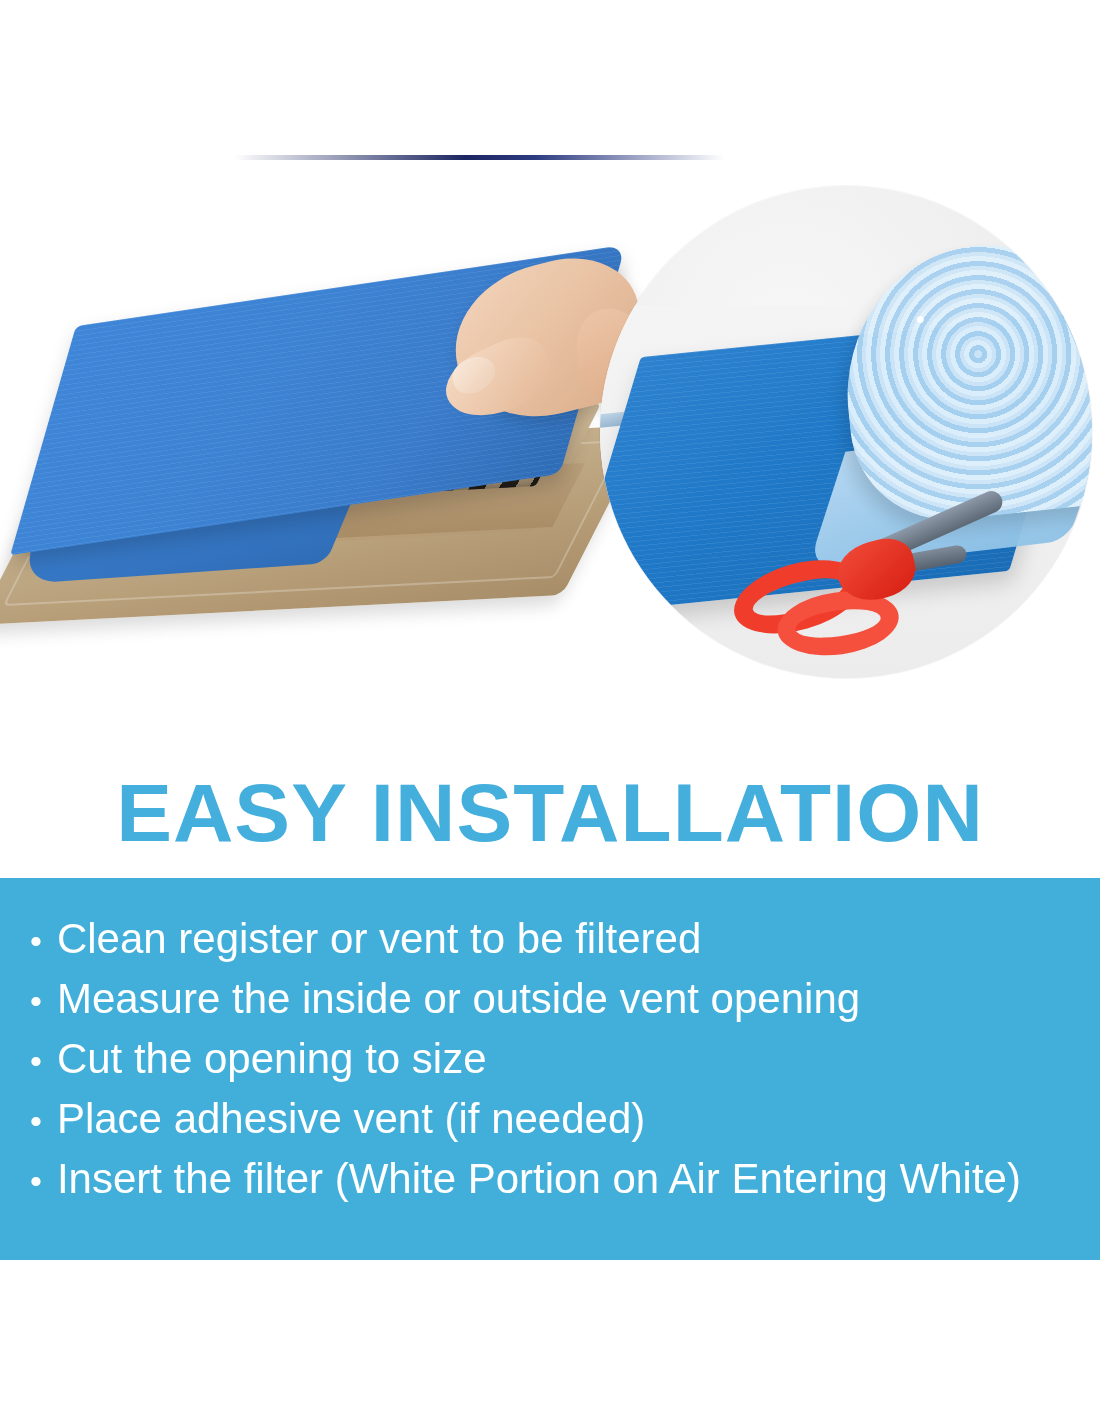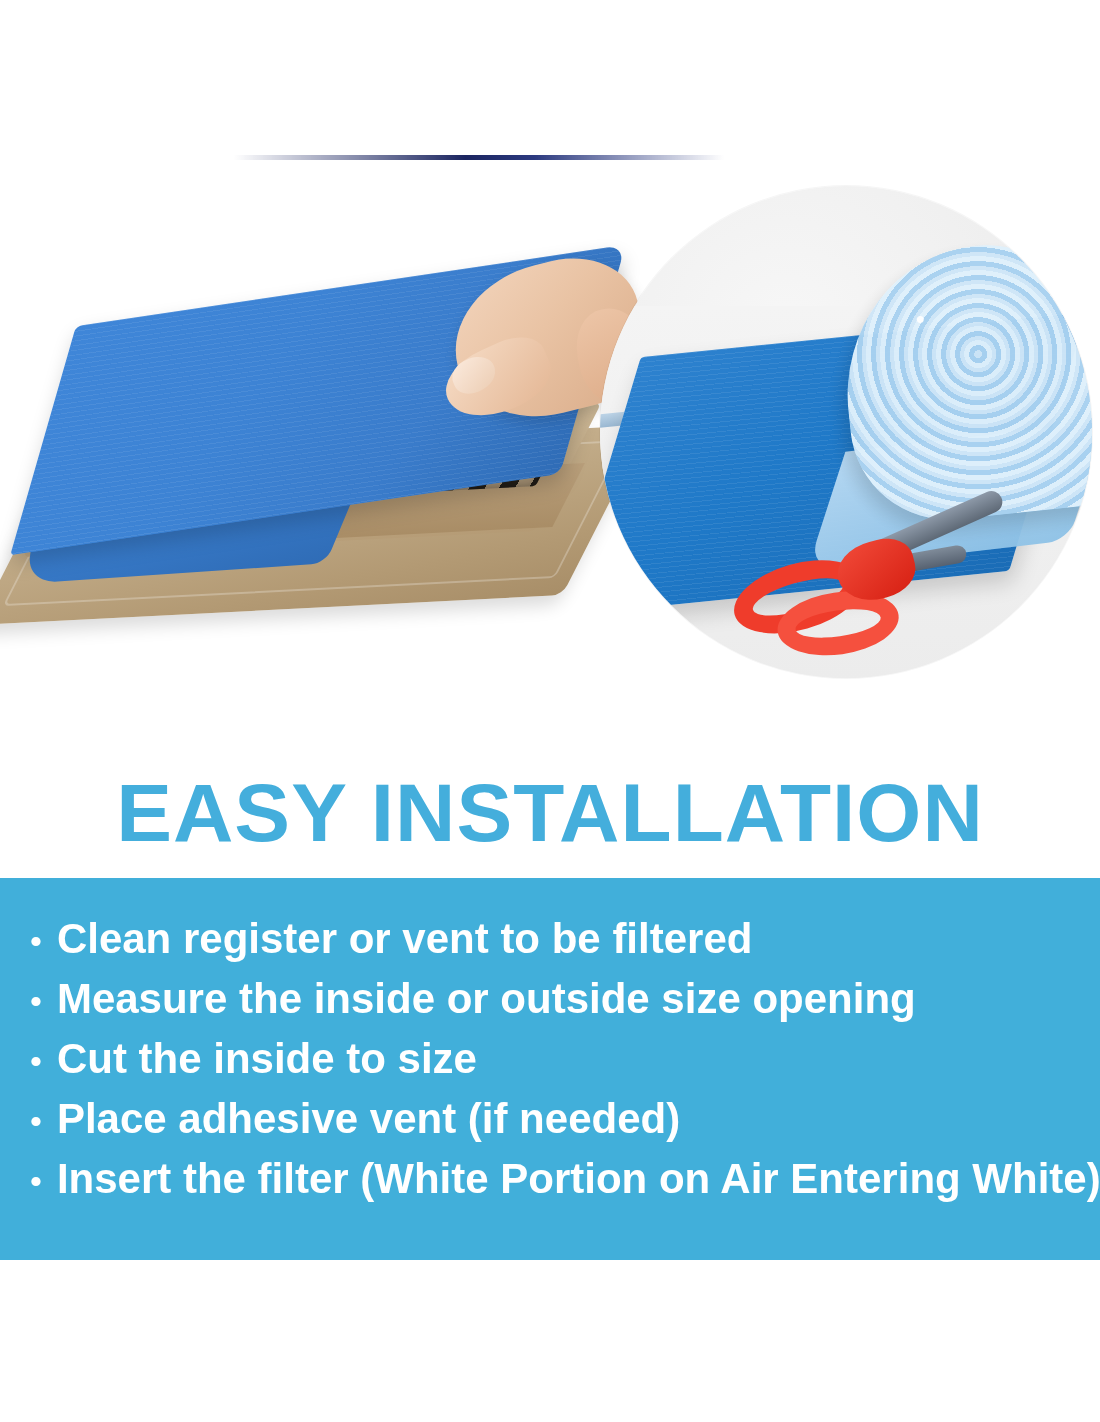--- a/index.html
+++ b/index.html
@@ -195,21 +195,21 @@
   .bullets-panel{
     position:absolute; left:0; top:878px; width:1100px; height:382px;
     background:#41AFDA;
   }
   .bullets{ position:absolute; left:30px; top:32px; width:1060px; }
   .bullet-row{
     display:flex; align-items:baseline; gap:15px;
     color:#ffffff; font-size:42px; line-height:57px; white-space:nowrap;
   }
   .bullet-dot{ font-size:34px; line-height:57px; }
-  .bullet-text{ font-weight:bold; }
+  .bullet-text{ font-weight:normal; }
 </style>
 </head>
 <body>
 
 <div class="photo-area">
 
   <div class="accent-rule"></div>
 
   <div class="scene-left">
     <div class="register-flange"></div>
@@ -248,26 +248,26 @@
 <div class="bullets-panel">
   <div class="bullets">
 
     <div class="bullet-row">
       <span class="bullet-dot">•</span>
       <span class="bullet-text">Clean register or vent to be filtered</span>
     </div>
 
     <div class="bullet-row">
       <span class="bullet-dot">•</span>
-      <span class="bullet-text">Measure the inside or outside size opening</span>
-    </div>
-
-    <div class="bullet-row">
-      <span class="bullet-dot">•</span>
-      <span class="bullet-text">Cut the inside to size</span>
+      <span class="bullet-text">Measure the inside or outside vent opening</span>
+    </div>
+
+    <div class="bullet-row">
+      <span class="bullet-dot">•</span>
+      <span class="bullet-text">Cut the opening to size</span>
     </div>
 
     <div class="bullet-row">
       <span class="bullet-dot">•</span>
       <span class="bullet-text">Place adhesive vent (if needed)</span>
     </div>
 
     <div class="bullet-row">
       <span class="bullet-dot">•</span>
       <span class="bullet-text">Insert the filter (White Portion on Air Entering White)</span>

